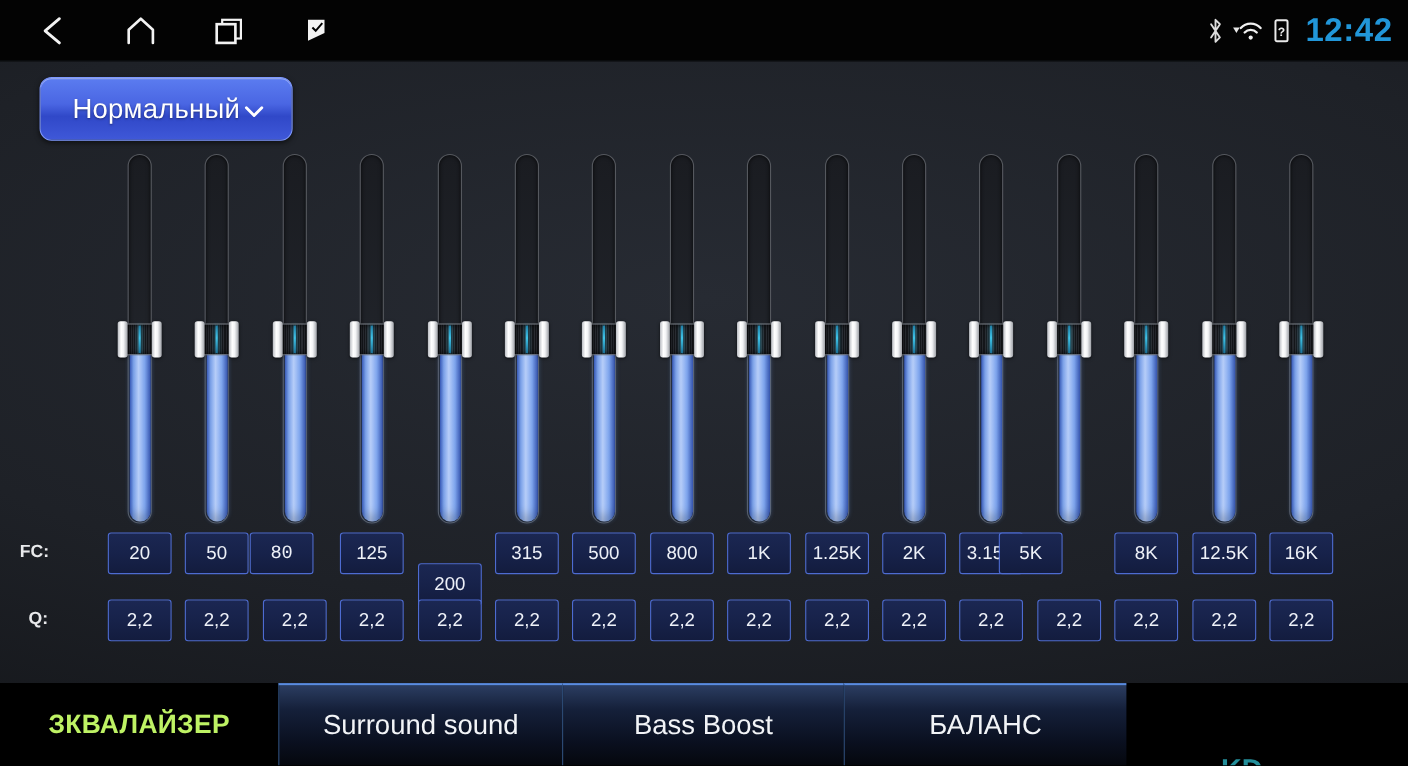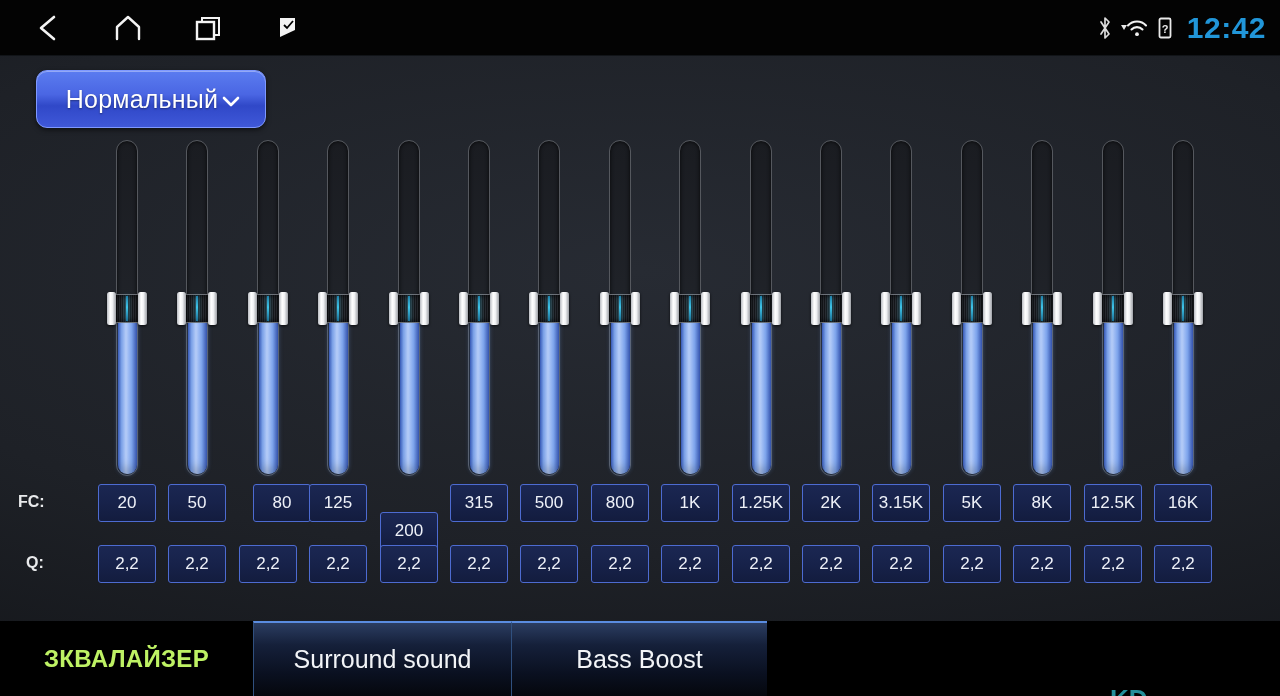--- a/index.html
+++ b/index.html
@@ -361,31 +361,31 @@
             <div class="cap left"></div>
             <div class="cap right"></div>
           </div>
         </div>
       </div>
 
     <div class="rowlabel" id="fc-label" style="left:18px; top:437px;">FC:</div>
     <div class="cellrow" id="fc-row" style="top:428px;">
         <div class="cell" style="left: 98px;">20</div>
         <div class="cell" style="left: 168px;">50</div>
-        <div class="cell" style="left: 253px;">80</div>
+        <div class="cell" style="left: 227px; font-family: Liberation Mono, monospace;">80</div>
         <div class="cell" style="left: 309px;">125</div>
         <div class="cell" style="left: 380px; margin-top: 28px;">200</div>
         <div class="cell" style="left: 450px;">315</div>
         <div class="cell" style="left: 520px;">500</div>
         <div class="cell" style="left: 591px;">800</div>
         <div class="cell" style="left: 661px;">1K</div>
         <div class="cell" style="left: 732px;">1.25K</div>
         <div class="cell" style="left: 802px;">2K</div>
         <div class="cell" style="left: 872px;">3.15K</div>
-        <div class="cell" style="left: 943px;">5K</div>
+        <div class="cell" style="left: 908px;">5K</div>
         <div class="cell" style="left: 1013px;">8K</div>
         <div class="cell" style="left: 1084px;">12.5K</div>
         <div class="cell" style="left: 1154px;">16K</div>
       </div>
 
     <div class="rowlabel" id="q-label" style="left:26px; top:498px;">Q:</div>
     <div class="cellrow" id="q-row" style="top:489px;">
         <div class="cell" style="left: 98px;">2,2</div>
         <div class="cell" style="left: 168px;">2,2</div>
         <div class="cell" style="left: 239px;">2,2</div>
@@ -402,15 +402,16 @@
         <div class="cell" style="left: 1013px;">2,2</div>
         <div class="cell" style="left: 1084px;">2,2</div>
         <div class="cell" style="left: 1154px;">2,2</div>
       </div>
   </div>
 
   <div class="tabbar" id="tabbar">
       <div class="tab active" style="left: 0px; width: 253px;">ЗКВАЛАЙЗЕР</div>
       <div class="tab inactive" style="left: 253px; width: 258px;">Surround sound</div>
       <div class="tab inactive" style="left: 511px; width: 256px;">Bass Boost</div>
+      <div class="tab inactive" style="left: 767px; width: 257px;">БАЛАНС</div>
     </div>
   <div class="watermark">KD</div>
 </div>
 
 </body></html>

